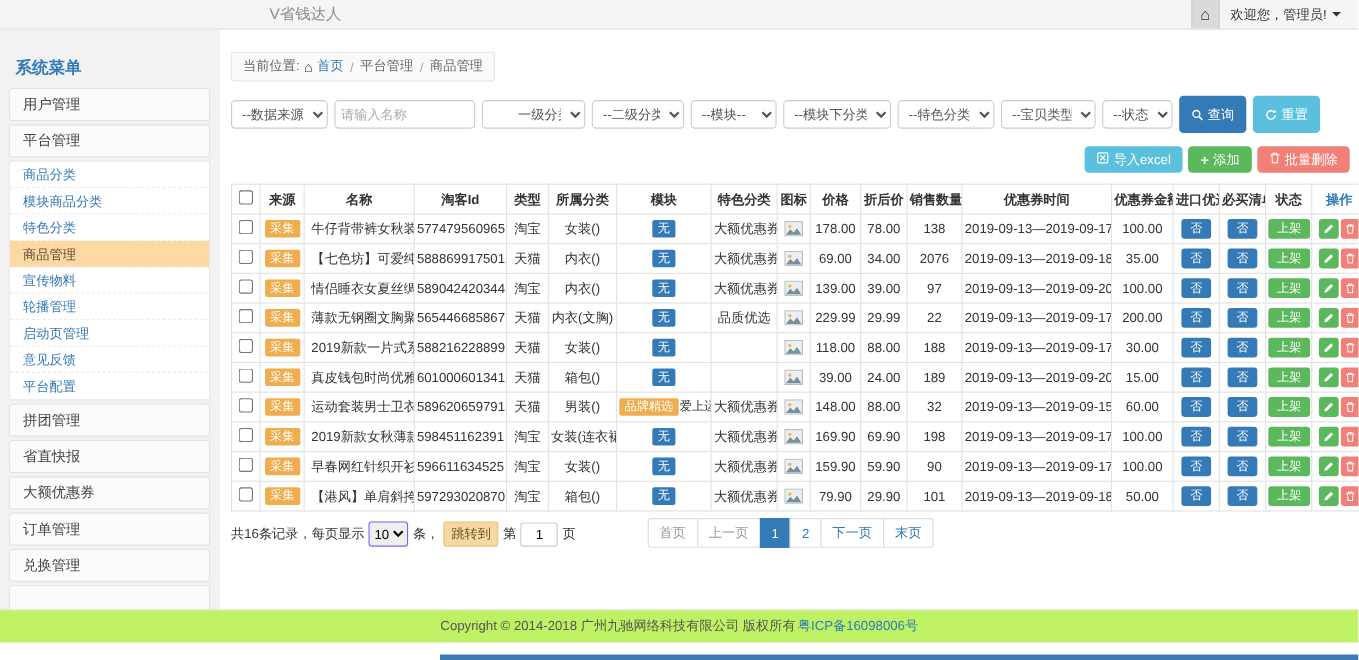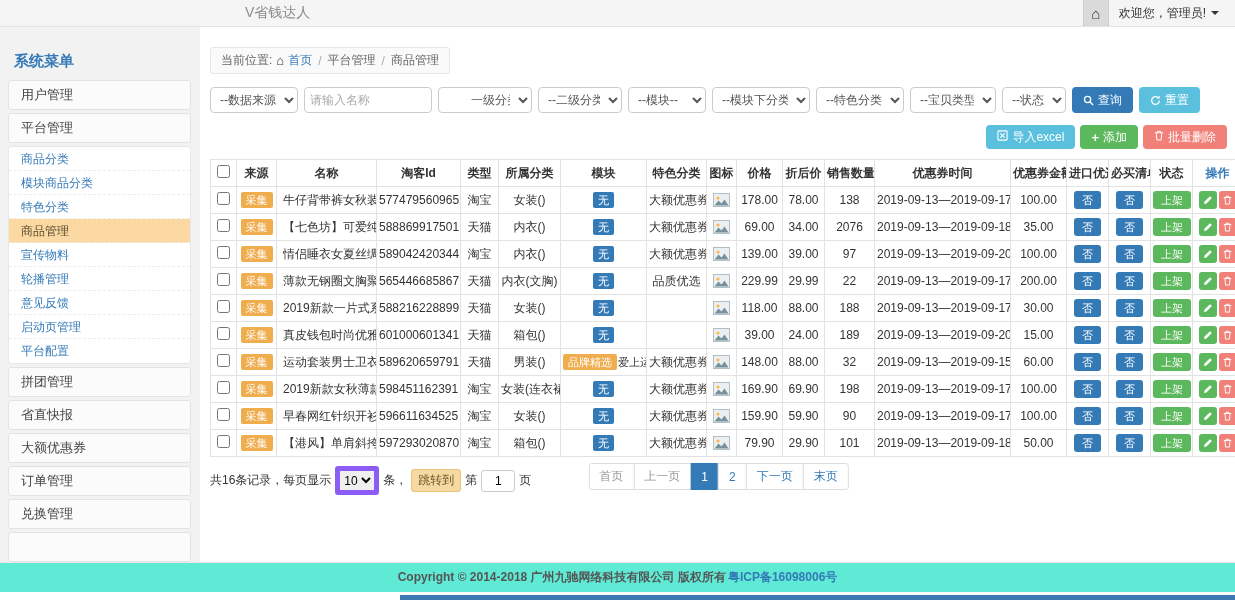--- a/index.html
+++ b/index.html
@@ -38,21 +38,21 @@
   .breadcrumb-box{ display:inline-flex; align-items:center; gap:4px; border:1px solid #e7e7e7;
     background:#fafafa; border-radius:3px; padding:4px 10px; font-size:12px; color:#666; }
   .bc-home{ color:var(--primary); text-decoration:none; cursor:pointer; }
   .bc-house{ font-size:13px; color:#333; }
   .bc-sep{ color:#aaa; margin:0 2px; }
   .filter-row{ display:flex; align-items:center; gap:6px; margin-top:13px; }
   .filter-row select,.filter-row input[type=text]{ height:26px; border:1px solid #ccc; border-radius:4px;
     font-size:12px; color:#555; padding:0 5px; background:#fff; font-family:inherit; }
   .filter-row input::placeholder{ color:#aaa; }
   .btn{ display:inline-flex; align-items:center; gap:4px; border:none; border-radius:4px; color:#fff;
-    font-size:12px; height:26px; padding:0 11px; cursor:pointer; font-family:inherit; }
+    font-size:12px; height:34px; padding:0 11px; cursor:pointer; font-family:inherit; }
   .btn-primary{ background:var(--primary); }
   .btn-info{ background:var(--info); }
   .btn-success{ background:var(--success); }
   .btn-danger{ background:var(--danger); }
   .toolbar-row{ display:flex; justify-content:flex-end; gap:5px; margin-top:12px; }
   .toolbar-row .btn{ height:24px; }
   .plus-glyph{ font-weight:bold; font-size:13px; line-height:1; }
   
   .grid{ width:100%; border-collapse:collapse; table-layout:fixed; margin-top:10px; }
   .grid th,.grid td{ border:1px solid #e2e2e2; text-align:center; padding:3px 2px; font-size:12px;
@@ -69,36 +69,36 @@
   .mini-blue{ background:var(--primary); }
   .mini-green{ background:var(--success); }
   .op-btn{ display:inline-flex; width:18px; height:18px; border-radius:3px; align-items:center;
     justify-content:center; cursor:pointer; border:none; margin:0 1px; vertical-align:middle; }
   .op-edit{ background:var(--success); }
   .op-del{ background:var(--danger); }
   .img-ph{ display:inline-flex; vertical-align:middle; }
   
   .pagination-row{ position:relative; margin-top:6px; height:28px; }
   .page-summary{ position:absolute; left:0; top:3px; display:flex; align-items:center; gap:4px; color:#333; }
-  .page-summary select{ height:29px; border:5px solid #8b5cf6; border-radius:3px; font-family:inherit; font-size:12px; }
+  .page-summary select{ height:23px; border:1px solid #8b5cf6; border-radius:3px; font-family:inherit; font-size:12px; }
   .jump-btn{ background:#f6d9a0; border:1px solid #e9c27c; color:#6b5327; border-radius:3px;
     padding:2px 6px; cursor:pointer; font-family:inherit; font-size:12px; }
   .jump-input{ width:34px; height:22px; border:1px solid #ccc; border-radius:3px; text-align:center;
     font-size:12px; font-family:inherit; }
   .pager{ position:absolute; left:50%; transform:translateX(-50%); top:0; display:flex; }
   .pager .pg{ border:1px solid #ddd; background:#fff; padding:4px 10px; font-size:12px;
     color:var(--primary); cursor:pointer; margin-left:-1px; font-family:inherit; }
   .pager .pg:first-child{ margin-left:0; border-radius:3px 0 0 3px; }
   .pager .pg:last-child{ border-radius:0 3px 3px 0; }
   .pager .pg.disabled{ color:#999; cursor:default; }
   .pager .pg.active{ background:var(--primary); border-color:var(--primary); color:#fff; }
   
-  .footer{ position:absolute; left:0; right:0; bottom:8px; height:30px; background:#5eead4;
+  .footer{ position:absolute; left:0; right:0; bottom:16px; height:30px; background:#bef264;
     border-top:1px solid #e7e7e7; display:flex; align-items:center; justify-content:center;
-    gap:2px; font-size:12px; color:#555; z-index:3;font-weight:bold; }
+    gap:2px; font-size:12px; color:#555; z-index:3; }
   .footer a{ color:var(--primary); text-decoration:none; cursor:pointer; }
   .bottom-strip{ position:absolute; left:400px; right:0; bottom:0; height:5px; background:#3e79b4; z-index:6; }
 </style>
 </head>
 <body>
 
 <div class="topbar">
   <div class="app-title">V省钱达人</div>
   <div class="topbar-spacer"></div>
   <div class="home-btn">
@@ -116,22 +116,22 @@
   <div id="sidebar-menu">
       <div class="menu-section">用户管理</div>
       <div class="menu-section">平台管理</div>
       <div class="submenu">
         <div class="submenu-item">商品分类</div>
         <div class="submenu-item">模块商品分类</div>
         <div class="submenu-item">特色分类</div>
         <div class="submenu-item active">商品管理</div>
         <div class="submenu-item">宣传物料</div>
         <div class="submenu-item">轮播管理</div>
+        <div class="submenu-item">启动页管理</div>
         <div class="submenu-item">意见反馈</div>
-        <div class="submenu-item">启动页管理</div>
         <div class="submenu-item">平台配置</div>
       </div>
       <div class="menu-section">拼团管理</div>
       <div class="menu-section">省直快报</div>
       <div class="menu-section">大额优惠券</div>
       <div class="menu-section">订单管理</div>
       <div class="menu-section">兑换管理</div>
       <div class="menu-section"></div>
     </div>
 </aside>

